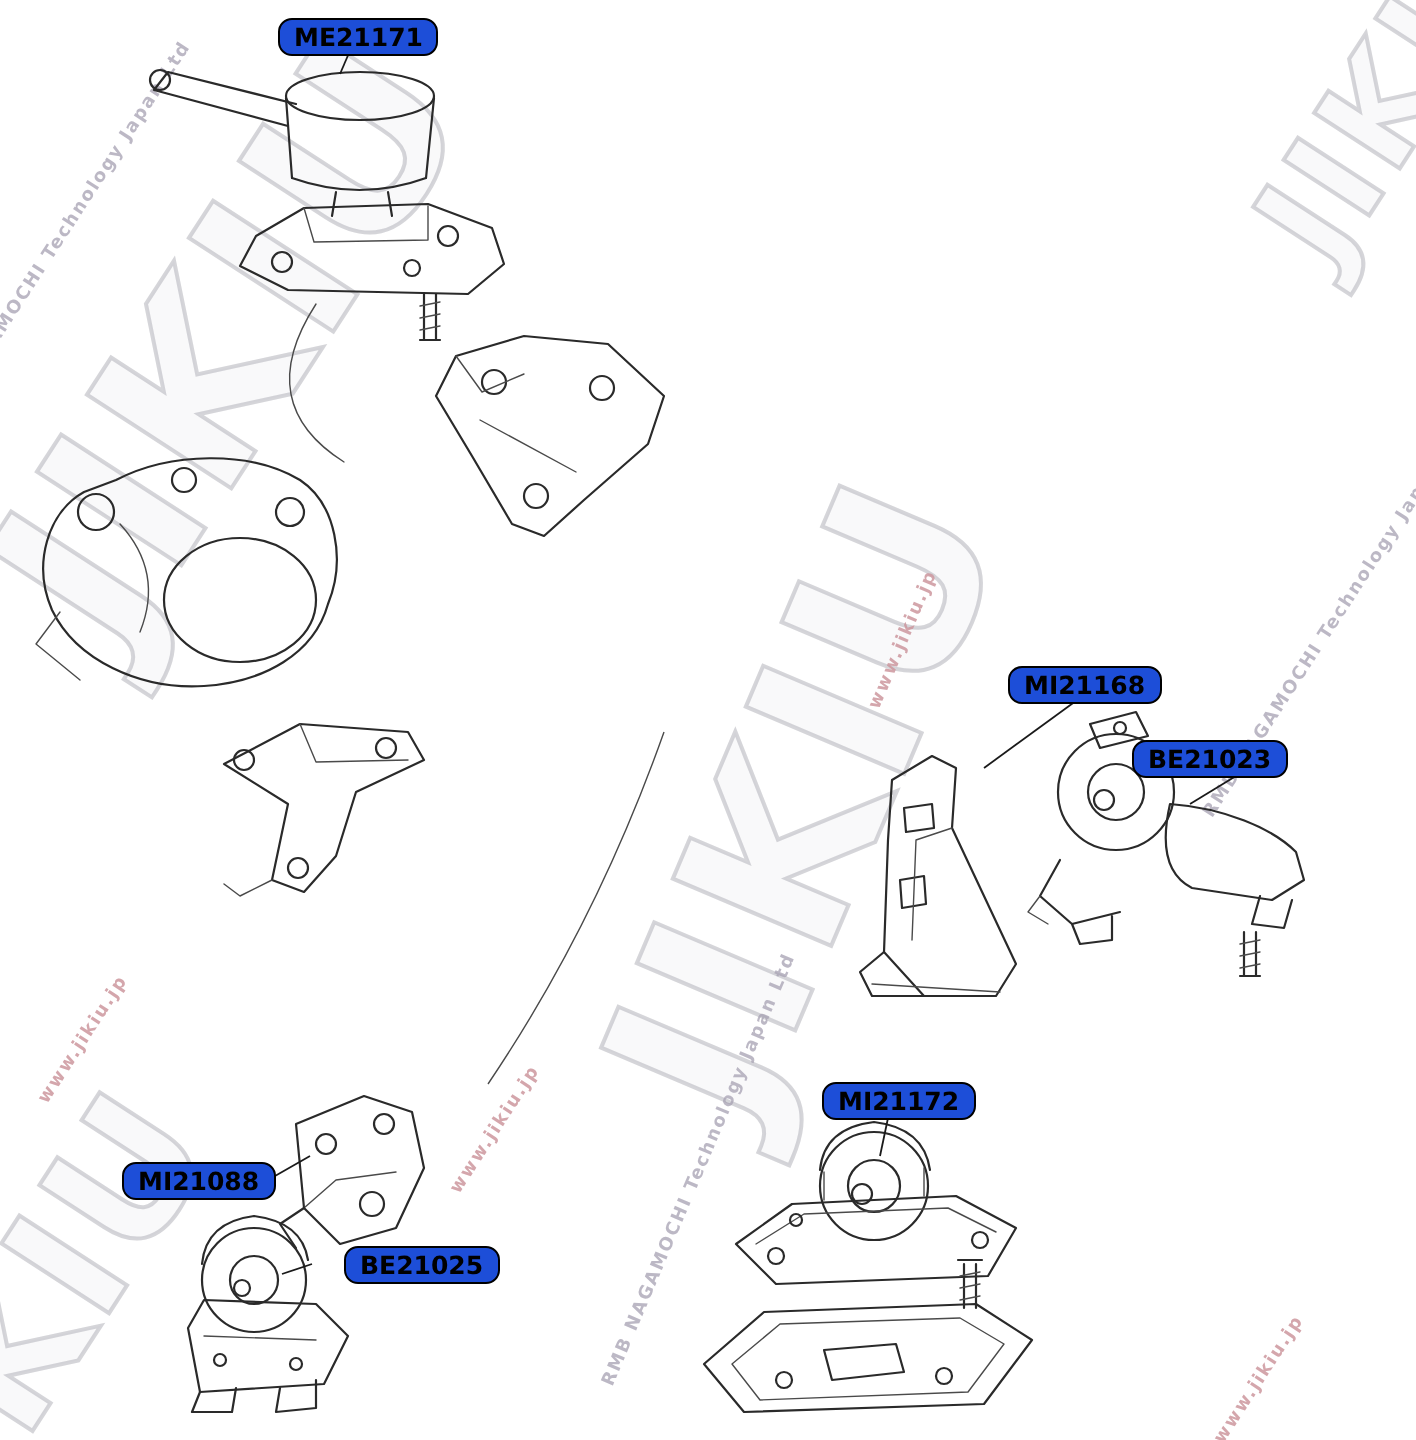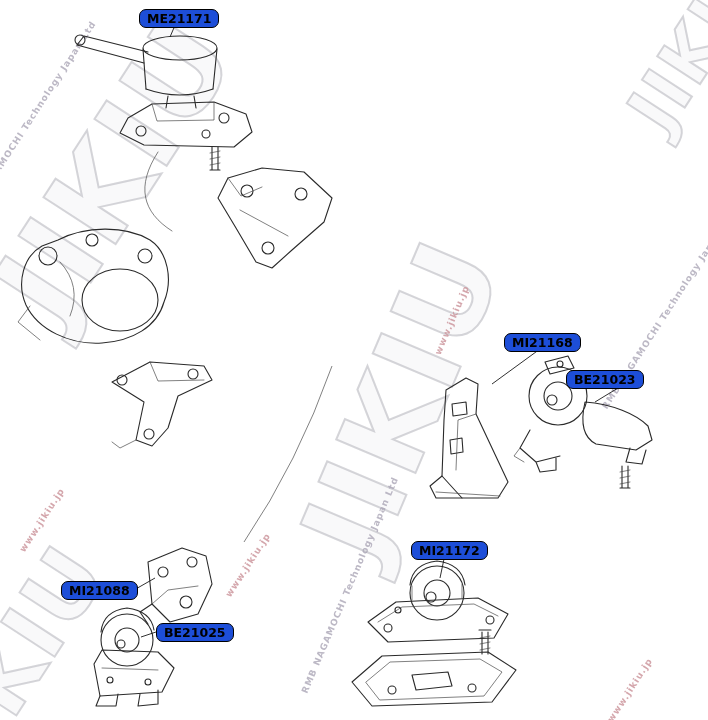--- a/index.html
+++ b/index.html
@@ -173,15 +173,15 @@
       <path d="M134,590 L155,578"></path>
       <path d="M156,632 L141,637"></path>
     </g>
   </svg>
 
   <div class="label" style="left:139px;top:9px;">ME21171</div>
   <div class="label" style="left:504px;top:333px;">MI21168</div>
   <div class="label" style="left:566px;top:370px;">BE21023</div>
   <div class="label" style="left:411px;top:541px;text-align:center;">MI21172</div>
   <div class="label" style="left:61px;top:581px;">MI21088</div>
-  <div class="label" style="left:156px;top:623px;">BE21025</div>
+  <div class="label" style="left:172px;top:623px;">BE21025</div>
 
 </div>
 
 </body></html>

